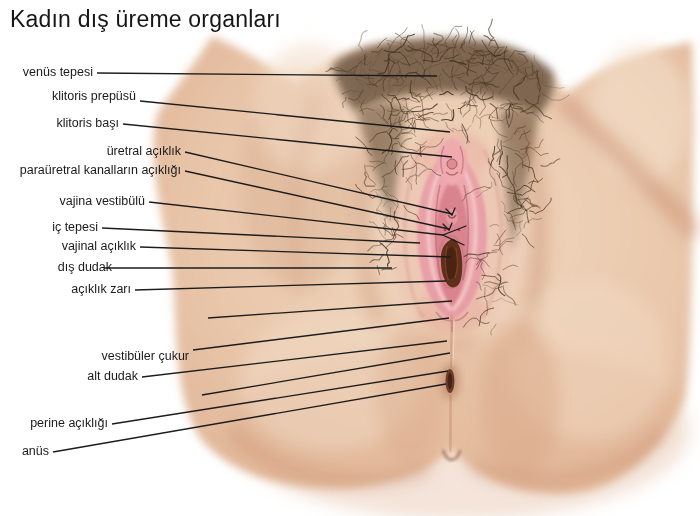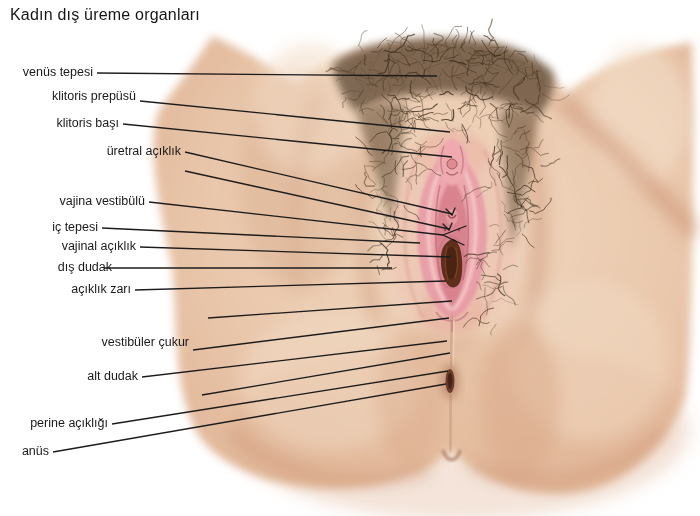--- a/index.html
+++ b/index.html
@@ -1,19 +1,19 @@
 <!DOCTYPE html>
 <html><head>
 <meta charset="utf-8">
 <style>
   html,body{margin:0;padding:0;background:#ffffff;}
   body{width:700px;height:516px;font-family:"Liberation Sans",sans-serif;}
   .stage{position:relative;width:700px;height:516px;overflow:hidden;background:#fff;}
   .stage svg{position:absolute;left:0;top:0;}
-  .title{position:absolute;left:10px;top:6px;font-size:16px;color:#161616;letter-spacing:.2px;}
+  .title{position:absolute;left:10px;top:6px;font-size:23px;color:#161616;letter-spacing:.2px;}
   .label{position:absolute;font-size:12.5px;color:#1a1a1a;white-space:nowrap;text-align:right;line-height:16px;}
   .label.wrap{white-space:normal;width:100px;line-height:16.5px;}
 </style>
 </head>
 <body>
 
 <div class="stage">
 
   <svg width="700" height="516" viewBox="0 0 700 516">
     <defs>
@@ -464,23 +464,24 @@
       <path d="M 466,226 L 443,235 L 464,245"></path>
     </g>
   </svg>
 
   <div class="title">Kadın dış üreme organları</div>
 
   <div class="label" style="right:607px;top:64px">venüs tepesi</div>
   <div class="label" style="right:564px;top:88px">klitoris prepüsü</div>
   <div class="label" style="right:581px;top:115px">klitoris başı</div>
   <div class="label" style="right:519px;top:143px">üretral açıklık</div>
+  <div class="label" style="right:519px;top:162px">paraüretral kanalların açıklığı</div>
   <div class="label" style="right:555px;top:193px">vajina vestibülü</div>
   <div class="label" style="right:602px;top:219px">iç tepesi</div>
   <div class="label" style="right:564px;top:238px">vajinal açıklık</div>
   <div class="label" style="right:588px;top:259px">dış dudak</div>
   <div class="label" style="right:569px;top:281px">açıklık zarı</div>
-  <div class="label" style="right:511px;top:334px">vestibüler çukur</div>
+  <div class="label" style="right:511px;top:348px">vestibüler çukur</div>
   <div class="label" style="right:562px;top:368px">alt dudak</div>
   <div class="label" style="right:592px;top:415px">perine açıklığı</div>
   <div class="label" style="right:651px;top:443px">anüs</div>
 
 </div>
 
 </body></html>

